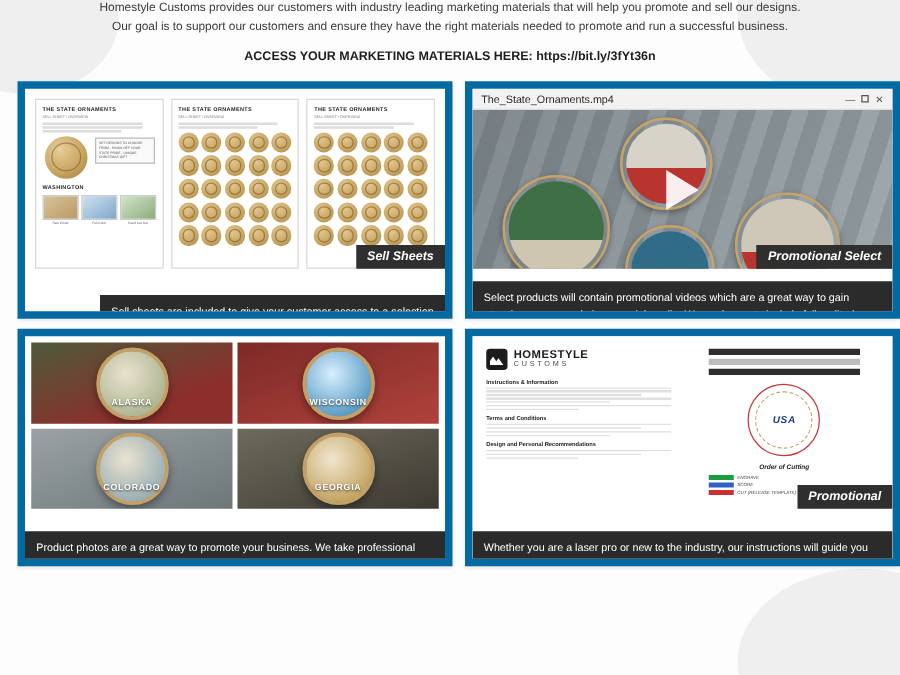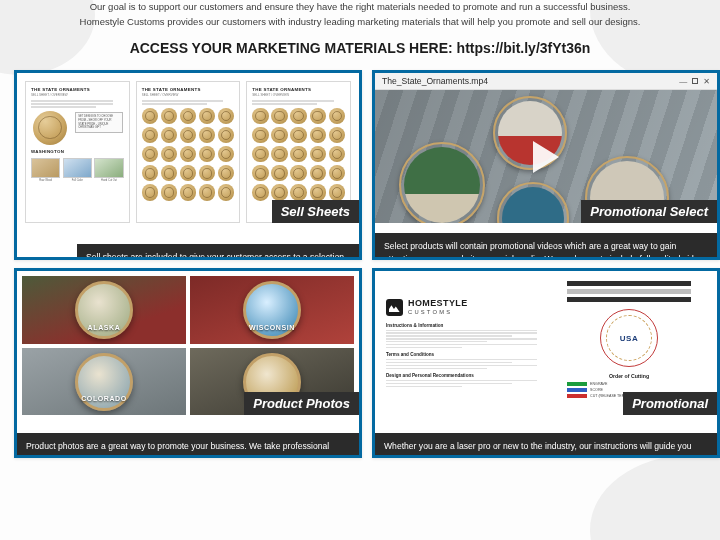--- a/index.html
+++ b/index.html
@@ -40,50 +40,50 @@
   .subtitle {
     text-align: center;
     font-size: 9.5px;
     color: #3a3a3a;
     line-height: 1.55;
     max-width: 640px;
     margin: 0 auto;
   }
   .access {
     text-align: center;
-    font-size: 14px;
+    font-size: 10px;
     font-weight: bold;
     color: #1d1d1d;
     margin-top: 11px;
   }
   .access .link { font-weight: bold; }
 
   .grid {
     position: relative;
     margin: 14px 14px 0 14px;
     display: grid;
     grid-template-columns: 348px 348px;
     grid-template-rows: 190px 190px;
     gap: 8px 10px;
   }
   .panel {
     position: relative;
     background: #ffffff;
-    border: 3px solid #0369a1;
+    border: 6px solid #0369a1;
     box-shadow: 0 1px 3px rgba(0,0,0,.10);
     overflow: hidden;
   }
   .panel-inner { position: absolute; inset: 0; }
 
   
   .ribbon {
     position: absolute;
     background: #2f2f2f;
     color: #ffffff;
-    font-size: 13px;
+    font-size: 10px;
     font-style: italic;
     font-weight: bold;
     padding: 4px 9px;
     z-index: 6;
     white-space: nowrap;
   }
   .caption {
     position: absolute;
     background: #2b2b2b;
     color: #ffffff;
@@ -222,22 +222,22 @@
     position: absolute; left: 50%; bottom: 13px;
     transform: translateX(-50%);
     font-size: 7px; font-weight: bold; color: #fff;
     letter-spacing: .6px;
     text-shadow: 0 1px 2px rgba(0,0,0,.7);
   }
 
   
   .doc { position: absolute; inset: 0; background: #fff; display: flex; }
   .doc-left { width: 55%; padding: 10px 9px 0 11px; }
-  .doc-right { width: 45%; padding: 10px 26px 0 4px; position: relative; }
-  .logo-row { display: flex; align-items: center; gap: 5px; margin-bottom: 6px; margin-top: 18px; }
+  .doc-right { width: 45%; padding: 10px 26px 0 4px; position: relative; font-style: italic; }
+  .logo-row { display: flex; align-items: center; gap: 5px; margin-bottom: 6px; }
   .logo-mark {
     width: 17px; height: 17px;
     background: #1c1c1c;
     border-radius: 3px;
     position: relative;
   }
   .logo-mark::before {
     content: ""; position: absolute; left: 3px; top: 4px;
     width: 11px; height: 9px;
     background: #fff;
@@ -279,22 +279,22 @@
 </head>
 <body>
 
 <div class="page">
   <div class="blob tl"></div>
   <div class="blob tr"></div>
   <div class="blob br"></div>
 
   <div class="content">
     <div class="subtitle">
+      <div>Homestyle Customs provides our customers with industry leading marketing materials that will help you promote and sell our designs.</div>
       <div>Our goal is to support our customers and ensure they have the right materials needed to promote and run a successful business.</div>
-      <div>Homestyle Customs provides our customers with industry leading marketing materials that will help you promote and sell our designs.</div>
     </div>
     <div class="access">
       <span>ACCESS YOUR MARKETING MATERIALS HERE:</span>
       <span class="link">https://bit.ly/3fYt36n</span>
     </div>
 
     <div class="grid">
 
       <div class="panel">
         <div class="panel-inner">
@@ -441,21 +441,20 @@
             <div class="ph" style="background:linear-gradient(160deg,#9aa2a6,#6d7679);">
               <div class="disc" style="background:radial-gradient(circle at 40% 35%, #eae3d0, #7f9dab);"></div>
               <div class="lbl">COLORADO</div>
             </div>
             <div class="ph" style="background:linear-gradient(160deg,#6e6a5c,#3c3a32);">
               <div class="disc" style="background:radial-gradient(circle at 40% 35%, #f0e6cf, #b5903f);"></div>
               <div class="lbl">GEORGIA</div>
             </div>
           </div>
 
-          <div class="ribbon" style="right:0; bottom:40px;">Product Photos</div>
           <div class="caption" style="left:0; right:0; bottom:-28px; height:50px;">Product photos are a great way to promote your business. We take professional photos for you so you can focus on other aspects of your business.</div>
         </div>
       </div>
 
       <div class="panel">
         <div class="panel-inner">
           <div class="doc">
             <div class="doc-left">
               <div class="logo-row">
                 <div class="logo-mark"></div>

